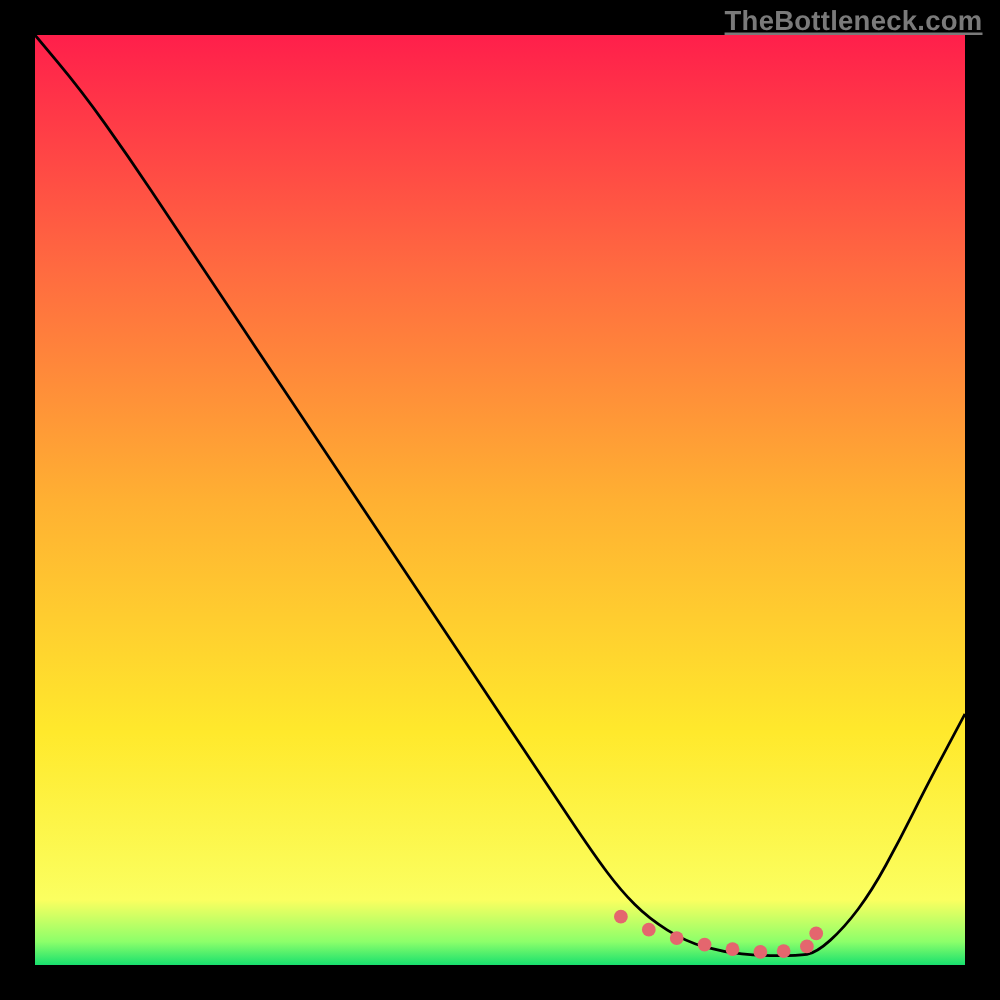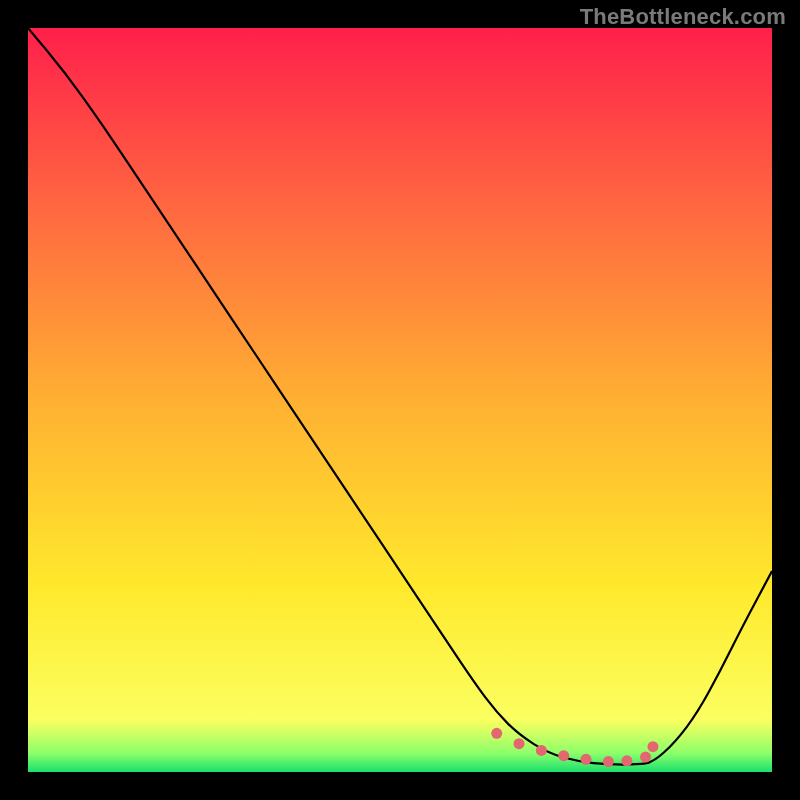--- a/index.html
+++ b/index.html
@@ -19,20 +19,21 @@
 }
 .watermark {
   position: absolute;
   top: 4px;
   right: 14px;
   color: #7a7a7a;
   font-size: 22px;
   font-weight: 600;
   letter-spacing: 0.2px;
   z-index: 10;
+  text-decoration: underline;
 }
 .plot {
   position: absolute;
   left: 28px;
   top: 28px;
   width: 744px;
   height: 744px;
 }
 svg { display: block; }
 </style>

